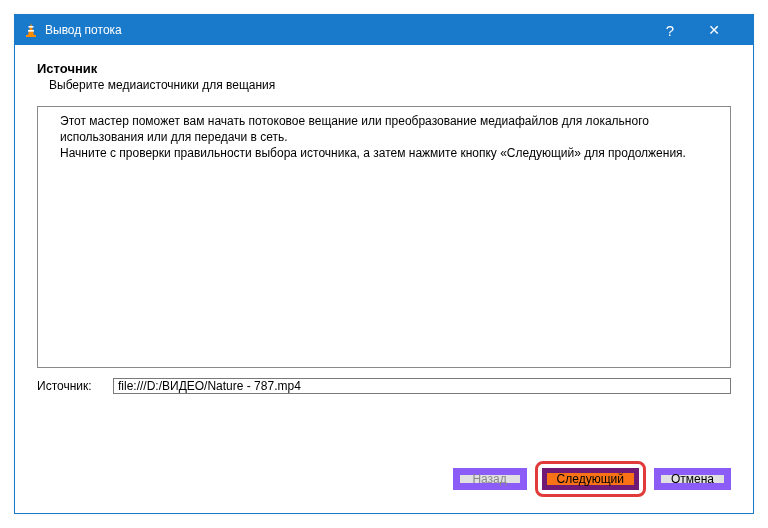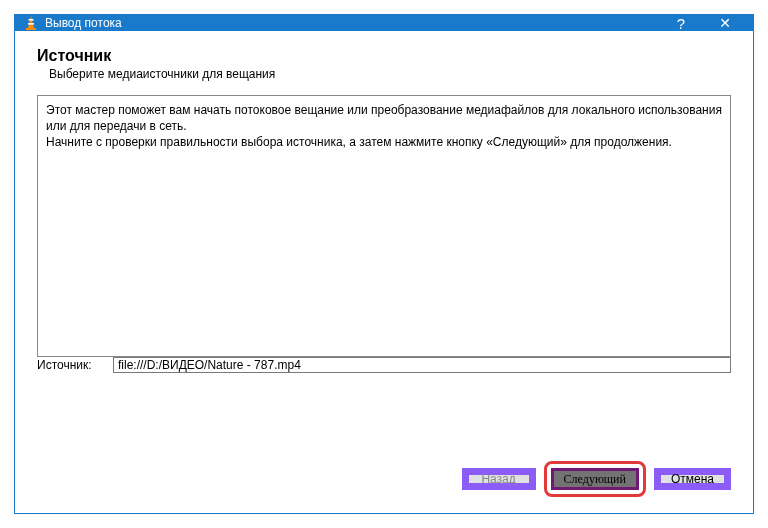--- a/index.html
+++ b/index.html
@@ -19,26 +19,26 @@
   .window {
     width: 740px;
     height: 500px;
     border: 1px solid #1979ca;
     background: #fff;
     display: flex;
     flex-direction: column;
     box-shadow: 0 0 4px rgba(0,0,0,0.05);
   }
   .titlebar {
-    height: 16px;
+    height: 30px;
     background: #1979ca;
     color: #fff;
     display: flex;
     align-items: center;
-    padding: 0 6px 0 8px;
+    padding: 0 17px 0 8px;
     font-size: 12px;
   }
   .vlc-icon {
     width: 16px; height: 16px;
     margin-right: 6px;
     display: inline-block;
   }
   .titlebar .title { flex: 1; }
   .titlebar .ctl {
     width: 44px; height: 30px;
@@ -49,38 +49,39 @@
   }
   .titlebar .ctl.help { font-size: 15px; }
   .content {
     flex: 1;
     padding: 16px 22px 4px 22px;
     display: flex;
     flex-direction: column;
   }
   .heading {
     font-weight: bold;
-    font-size: 16px;
+    font-size: 13px;
     color: #000;
     margin-bottom: 2px;
   }
   .subheading {
     font-size: 12px;
     color: #000;
     margin-left: 12px;
     margin-bottom: 14px;
   }
   .wizard-box {
     border: 1px solid #888;
     height: 262px;
-    padding: 6px 8px;
+    padding: 6px 22px;
     font-size: 12px;
     line-height: 1.35;
     color: #000;
     background: #fff;
+    margin-bottom: 10px;
     overflow: auto;
   }
   .form-row {
     display: flex;
     align-items: center;
     margin-bottom: 20px;
     font-size: 12px;
   }
   .form-row .lbl {
     width: 76px;
@@ -113,23 +114,22 @@
     justify-content: center;
   }
   .btn.disabled { color: #888; }
   .focus-ring {
     border: 3px solid #e03a3a;
     border-radius: 8px;
     padding: 4px;
     display: inline-flex;
   }
   .focus-ring .btn {
-    border: 3px solid #701a75;
-    background: #737373;
-    font-family: Liberation Serif, serif;
+    border: 5px solid #701a75;
+    background: #f97316;
   }
 </style>
 </head>
 <body>
 
 <div class="outer">
   <div class="window">
     <div class="titlebar">
       <span class="vlc-icon">
         <svg viewBox="0 0 16 16">

